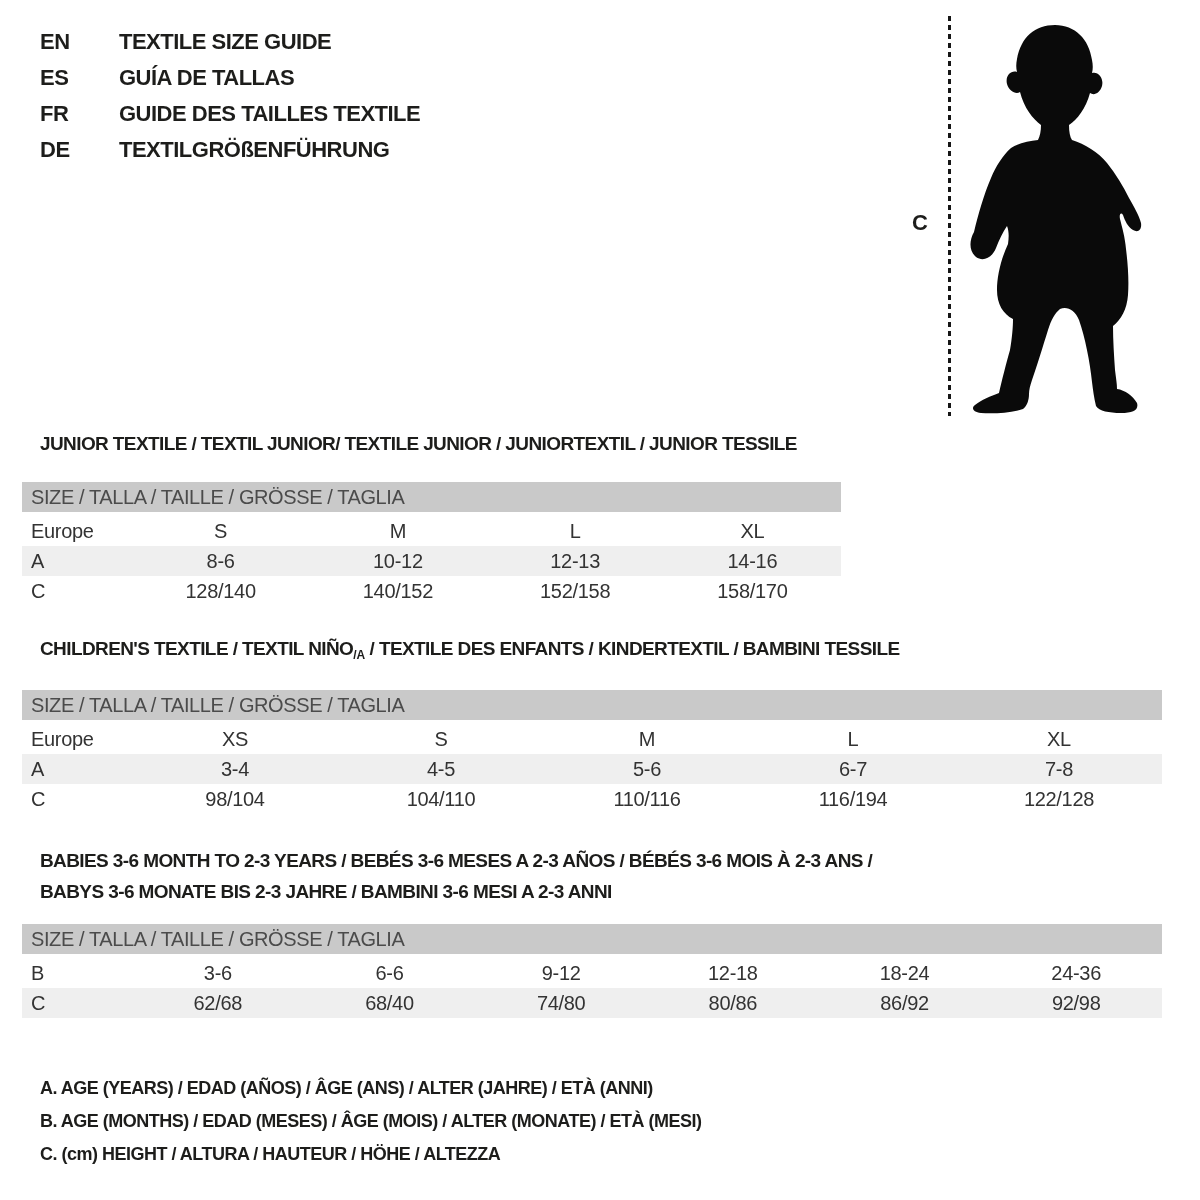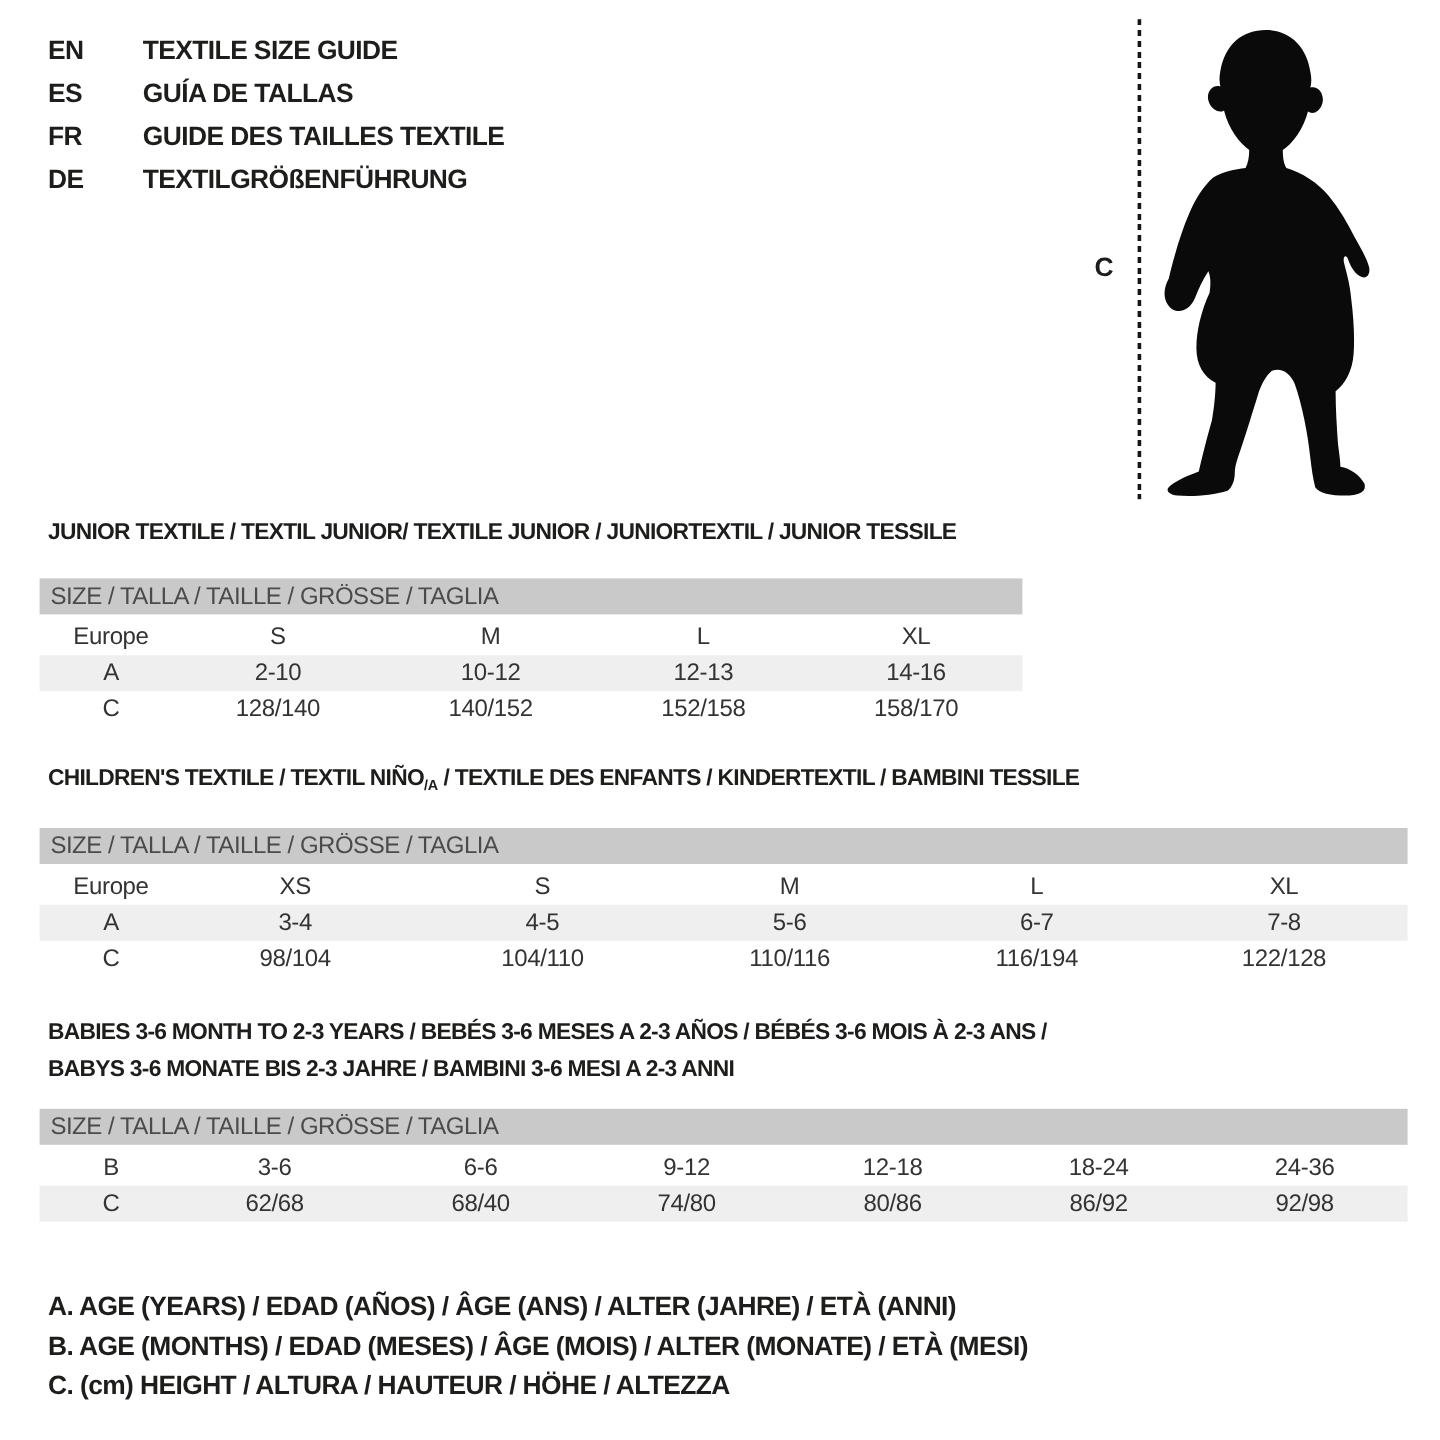--- a/index.html
+++ b/index.html
@@ -23,34 +23,34 @@
 
   
   .sec-head { position:absolute; left:40px; font-weight:700; font-size:19px;
     letter-spacing:-0.6px; white-space:nowrap; color:#1d1d1b; }
   .sec-head .sub { font-size:12px; vertical-align:-4px; letter-spacing:-0.2px; }
   .head-junior { top:433px; }
   .head-children { top:638px; }
   .head-babies { top:846px; line-height:30.5px; }
 
   
-  .stable { position:absolute; left:33px; }
+  .stable { position:absolute; left:22px; }
   .t-junior   { top:482px; width:819px; }
   .t-children { top:690px; width:1140px; }
   .t-babies   { top:924px; width:1140px; }
   .size-bar { height:30px; line-height:30px; background:#c9c9c9; padding-left:9px;
     font-size:20px; color:#4b4b4b; letter-spacing:-0.4px; margin-bottom:4px; box-sizing:border-box; }
   .trow { display:flex; height:30px; line-height:30px; font-size:20px; color:#333333; letter-spacing:-0.3px; }
-  .trow .lbl { width:110px; padding-left:9px; box-sizing:border-box; text-align:center; }
+  .trow .lbl { width:110px; padding-left:9px; box-sizing:border-box; text-align:left; }
   .trow .cell { flex:1; text-align:center; }
   .shade { background:#efefef; }
 
   
   .legend { position:absolute; left:40px; top:1072px; }
-  .legend-line { height:33px; line-height:33px; font-weight:700; font-size:22px;
+  .legend-line { height:33px; line-height:33px; font-weight:700; font-size:18px;
     letter-spacing:-0.5px; white-space:nowrap; }
 </style>
 </head>
 <body>
 
 <div class="page">
 
   <div class="langs">
     <div class="lang-row">
       <span class="lang-code">EN</span>
@@ -108,21 +108,21 @@
     <div class="size-bar">SIZE / TALLA / TAILLE / GRÖSSE / TAGLIA</div>
     <div class="trow">
       <div class="lbl">Europe</div>
       <div class="cell">S</div>
       <div class="cell">M</div>
       <div class="cell">L</div>
       <div class="cell">XL</div>
     </div>
     <div class="trow shade">
       <div class="lbl">A</div>
-      <div class="cell">2-10</div>
+      <div class="cell">8-6</div>
       <div class="cell">10-12</div>
       <div class="cell">12-13</div>
       <div class="cell">14-16</div>
     </div>
     <div class="trow">
       <div class="lbl">C</div>
       <div class="cell">128/140</div>
       <div class="cell">140/152</div>
       <div class="cell">152/158</div>
       <div class="cell">158/170</div>

